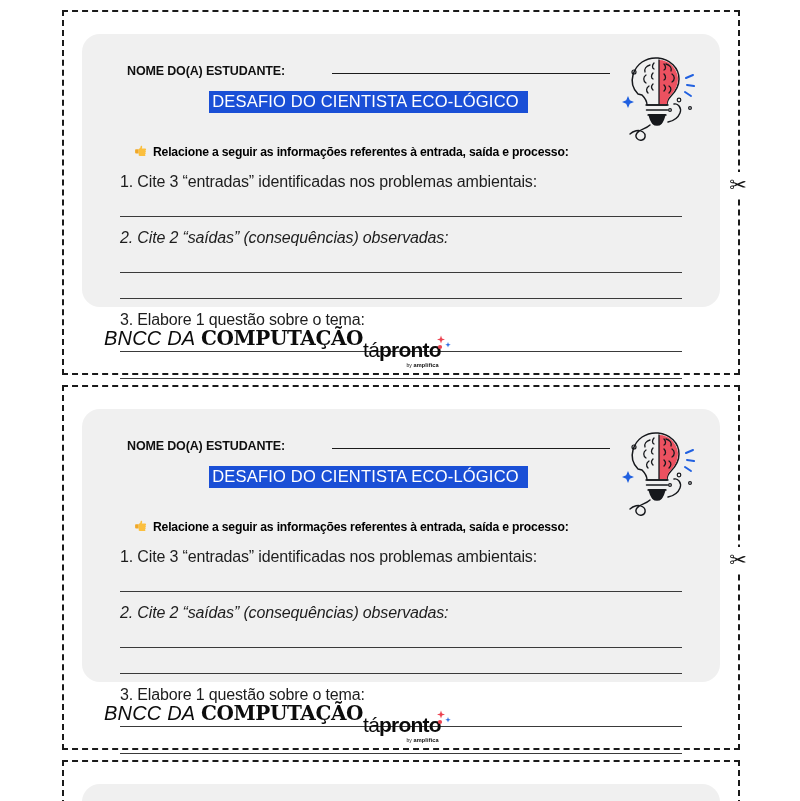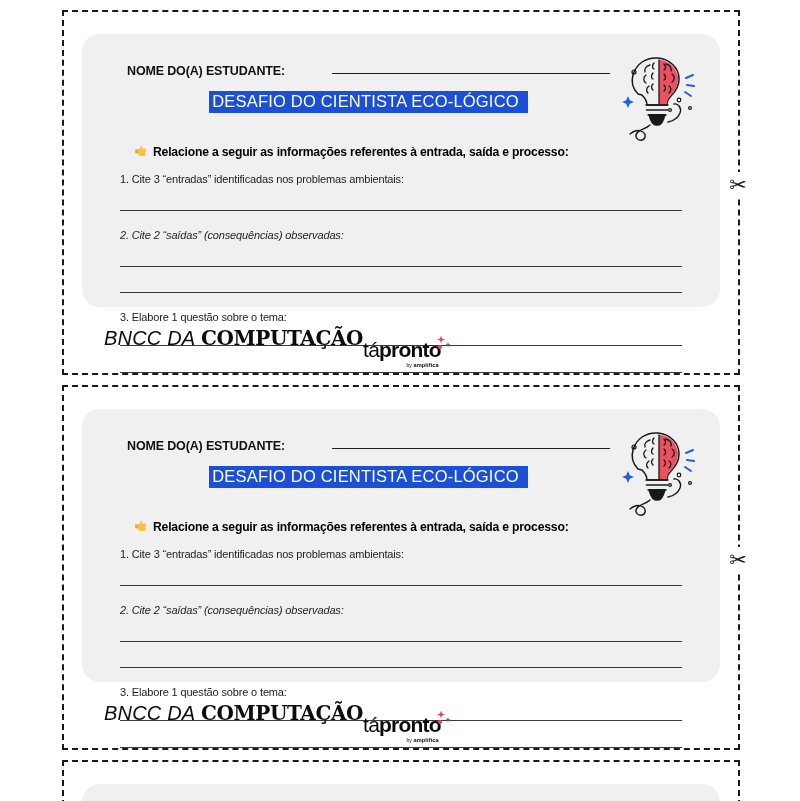--- a/index.html
+++ b/index.html
@@ -112,21 +112,21 @@
     white-space: nowrap;
     display: flex;
     align-items: flex-end;
     gap: 5px;
   }
   .point-icon { font-size: 13px; line-height: 1; }
 
   
   .qblock { position: absolute; left: 38px; right: 38px; }
   .qtext {
-    font-size: 11px;
+    font-size: 16px;
     color: #1d1d1d;
     letter-spacing: -0.15px;
     white-space: nowrap;
   }
   .ansline {
     height: 1px;
     background: #3a3a3a;
     width: 100%;
   }
 

